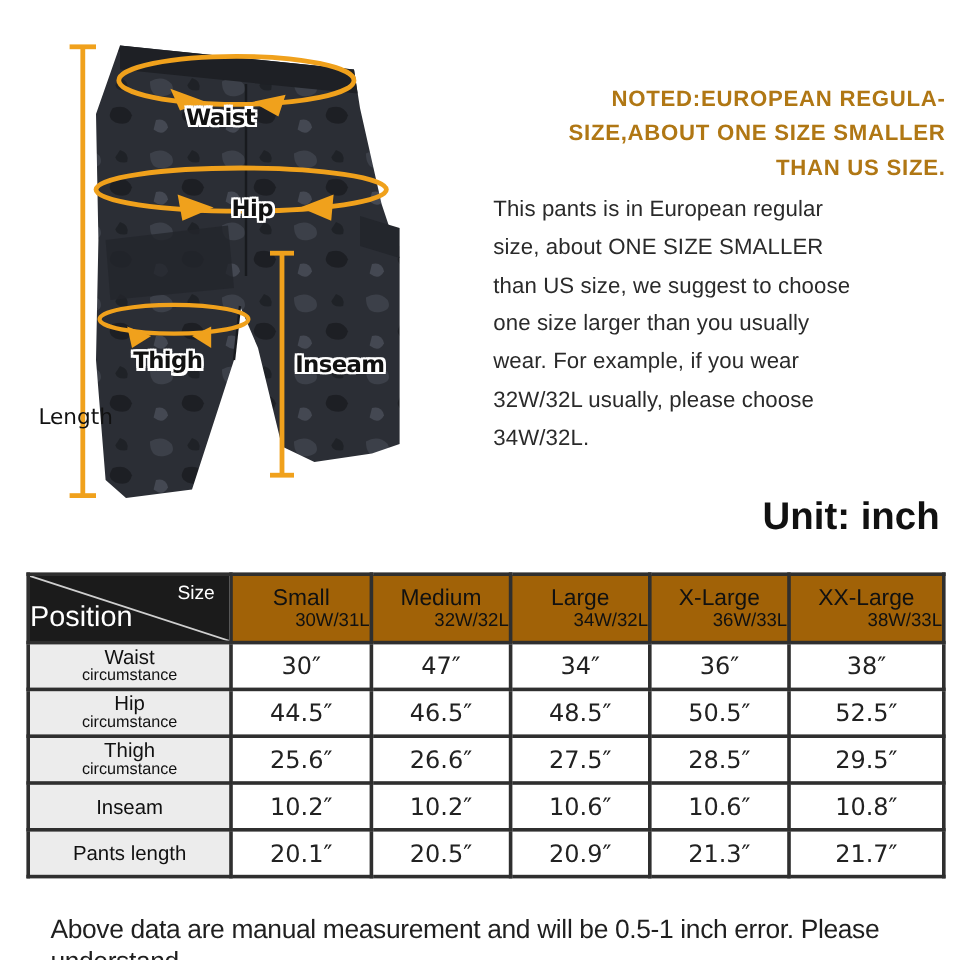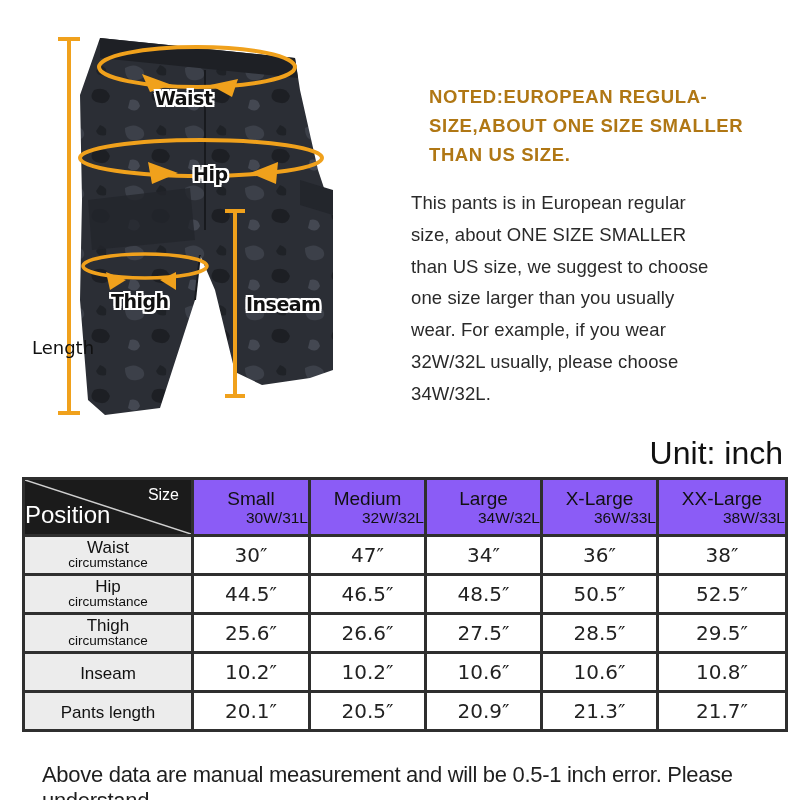--- a/index.html
+++ b/index.html
@@ -7,29 +7,29 @@
 
   
   .diagram { position: absolute; left: 0; top: 0; width: 400px; height: 420px; }
   .pants { position: absolute; left: 0; top: 0; width: 400px; height: 420px; }
   .m-label { position: absolute; font-family: "DejaVu Sans", sans-serif; font-weight: bold; font-size: 19px; color: #111;
              text-shadow: -2px -2px 0 #fff, 2px -2px 0 #fff, -2px 2px 0 #fff, 2px 2px 0 #fff, 0 2px 0 #fff, 0 -2px 0 #fff, 2px 0 0 #fff, -2px 0 0 #fff; letter-spacing: -0.5px; }
   .m-length { position: absolute; font-family: "DejaVu Sans", sans-serif; font-size: 18px; color: #111; }
 
   
   .note { position: absolute; left: 411px; top: 64px; width: 380px; }
-  .note-title { color: #b07714; font-weight: bold; font-size: 18.5px; line-height: 29px; letter-spacing: 0.6px; margin: 18px; }
+  .note-title { color: #b07714; font-weight: bold; font-size: 18.5px; line-height: 29px; letter-spacing: 0.6px; margin: 3px; text-align: right; }
   .note-body { color: #2a2a2a; font-size: 18.5px; line-height: 31.8px; margin: 4px 0 0 0; letter-spacing: 0.1px; }
 
-  .unit { position: absolute; right: 17px; top: 435px; font-size: 32px; color: #111; }
+  .unit { position: absolute; right: 17px; top: 412px; font-size: 32px; color: #111; font-weight: bold; }
 
   
   table.size { position: absolute; left: 22px; top: 477px; border-collapse: collapse; width: 763px; table-layout: fixed; }
   table.size td, table.size th { border: 3px solid #2f2f2f; text-align: center; padding: 0; }
-  table.size th { background: #8b5cf6; height: 54px; font-weight: normal; }
+  table.size th { background: #a16207; height: 54px; font-weight: normal; }
   table.size th.corner { background: #1b1b1b; position: relative; overflow: hidden; }
   .corner-line { position: absolute; left: 0; top: 0; width: 100%; height: 100%; }
   .corner-size { position: absolute; right: 12px; top: 6px; color: #fff; font-size: 16px; }
   .corner-pos { position: absolute; left: 0; bottom: 5px; color: #fff; font-size: 24px; }
   .sz-name { display: block; font-size: 19px; line-height: 20px; color: #111; }
   .sz-code { display: block; font-size: 15.5px; line-height: 17px; color: #111; text-align: right; }
   table.size td { height: 36px; font-family: "DejaVu Sans", sans-serif; font-size: 20px; color: #222; background: #fff; }
   table.size td.pos { background: #ececec; font-family: "Liberation Sans", sans-serif; }
   .pos-main { display: block; font-size: 17px; line-height: 16px; color: #111; }
   .pos-sub { display: block; font-size: 13.5px; line-height: 14px; color: #111; }

